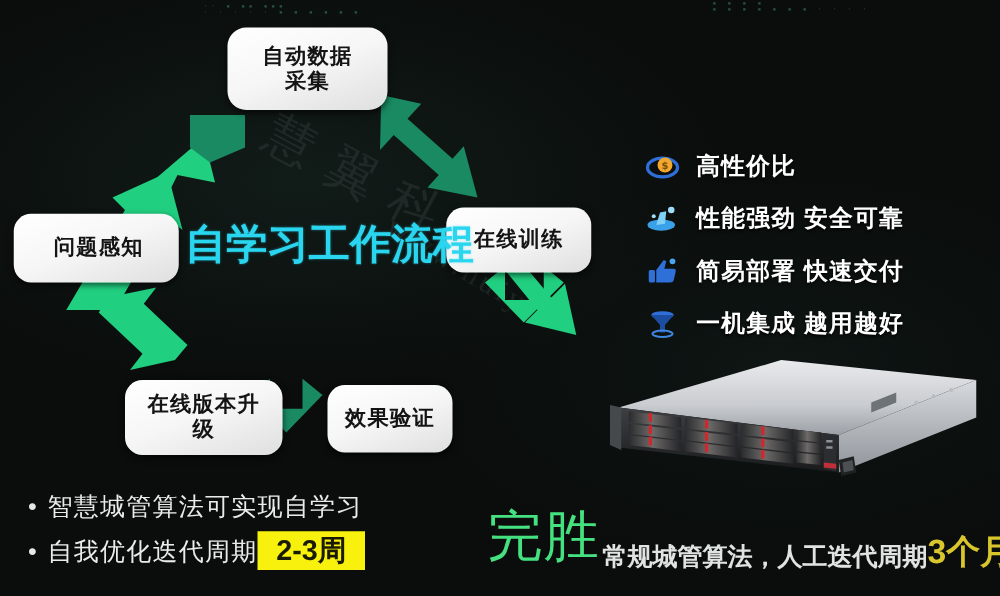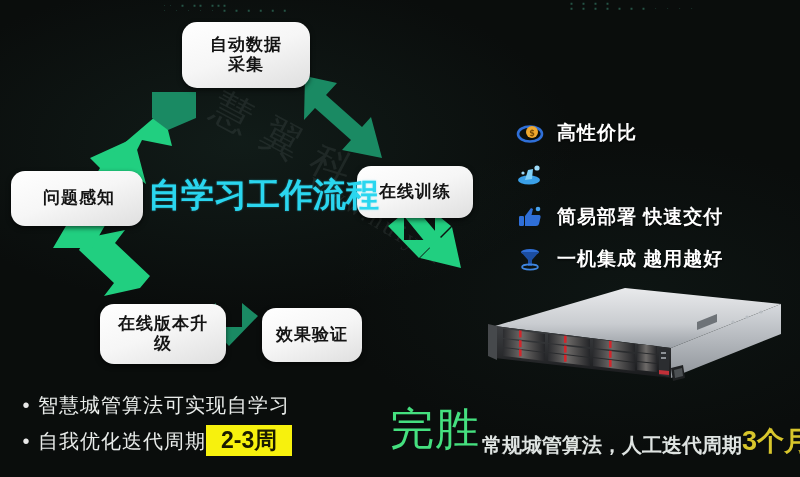--- a/index.html
+++ b/index.html
@@ -281,20 +281,21 @@
 
     <div class="feature-row">
       <span class="feature-icon">
         <svg width="28" height="28" viewBox="0 0 28 28">
           <ellipse cx="13" cy="19" rx="11" ry="4.5" fill="#3aa0e8"></ellipse>
           <path d="M9 19 L12 9 L17 8 L16 18 Z" fill="#7fd0f7"></path>
           <circle cx="21" cy="7" r="2.6" fill="#9fdcf9"></circle>
           <circle cx="7" cy="12" r="1.6" fill="#9fdcf9"></circle>
         </svg>
       </span>
+      <span class="feature-text">性能强劲 安全可靠</span>
     </div>
 
     <div class="feature-row">
       <span class="feature-icon">
         <svg width="28" height="28" viewBox="0 0 28 28">
           <rect x="3" y="13" width="5" height="10" rx="1.2" fill="#2f6fd8"></rect>
           <path d="M9 23 L9 13 L15 5 L17 6 L15.5 12 L23 12 Q25 12 24.5 14.5 L23 21 Q22.5 23 20 23 Z" fill="#2f6fd8"></path>
           <circle cx="22" cy="6" r="2.3" fill="#49a4f0"></circle>
         </svg>
       </span>

